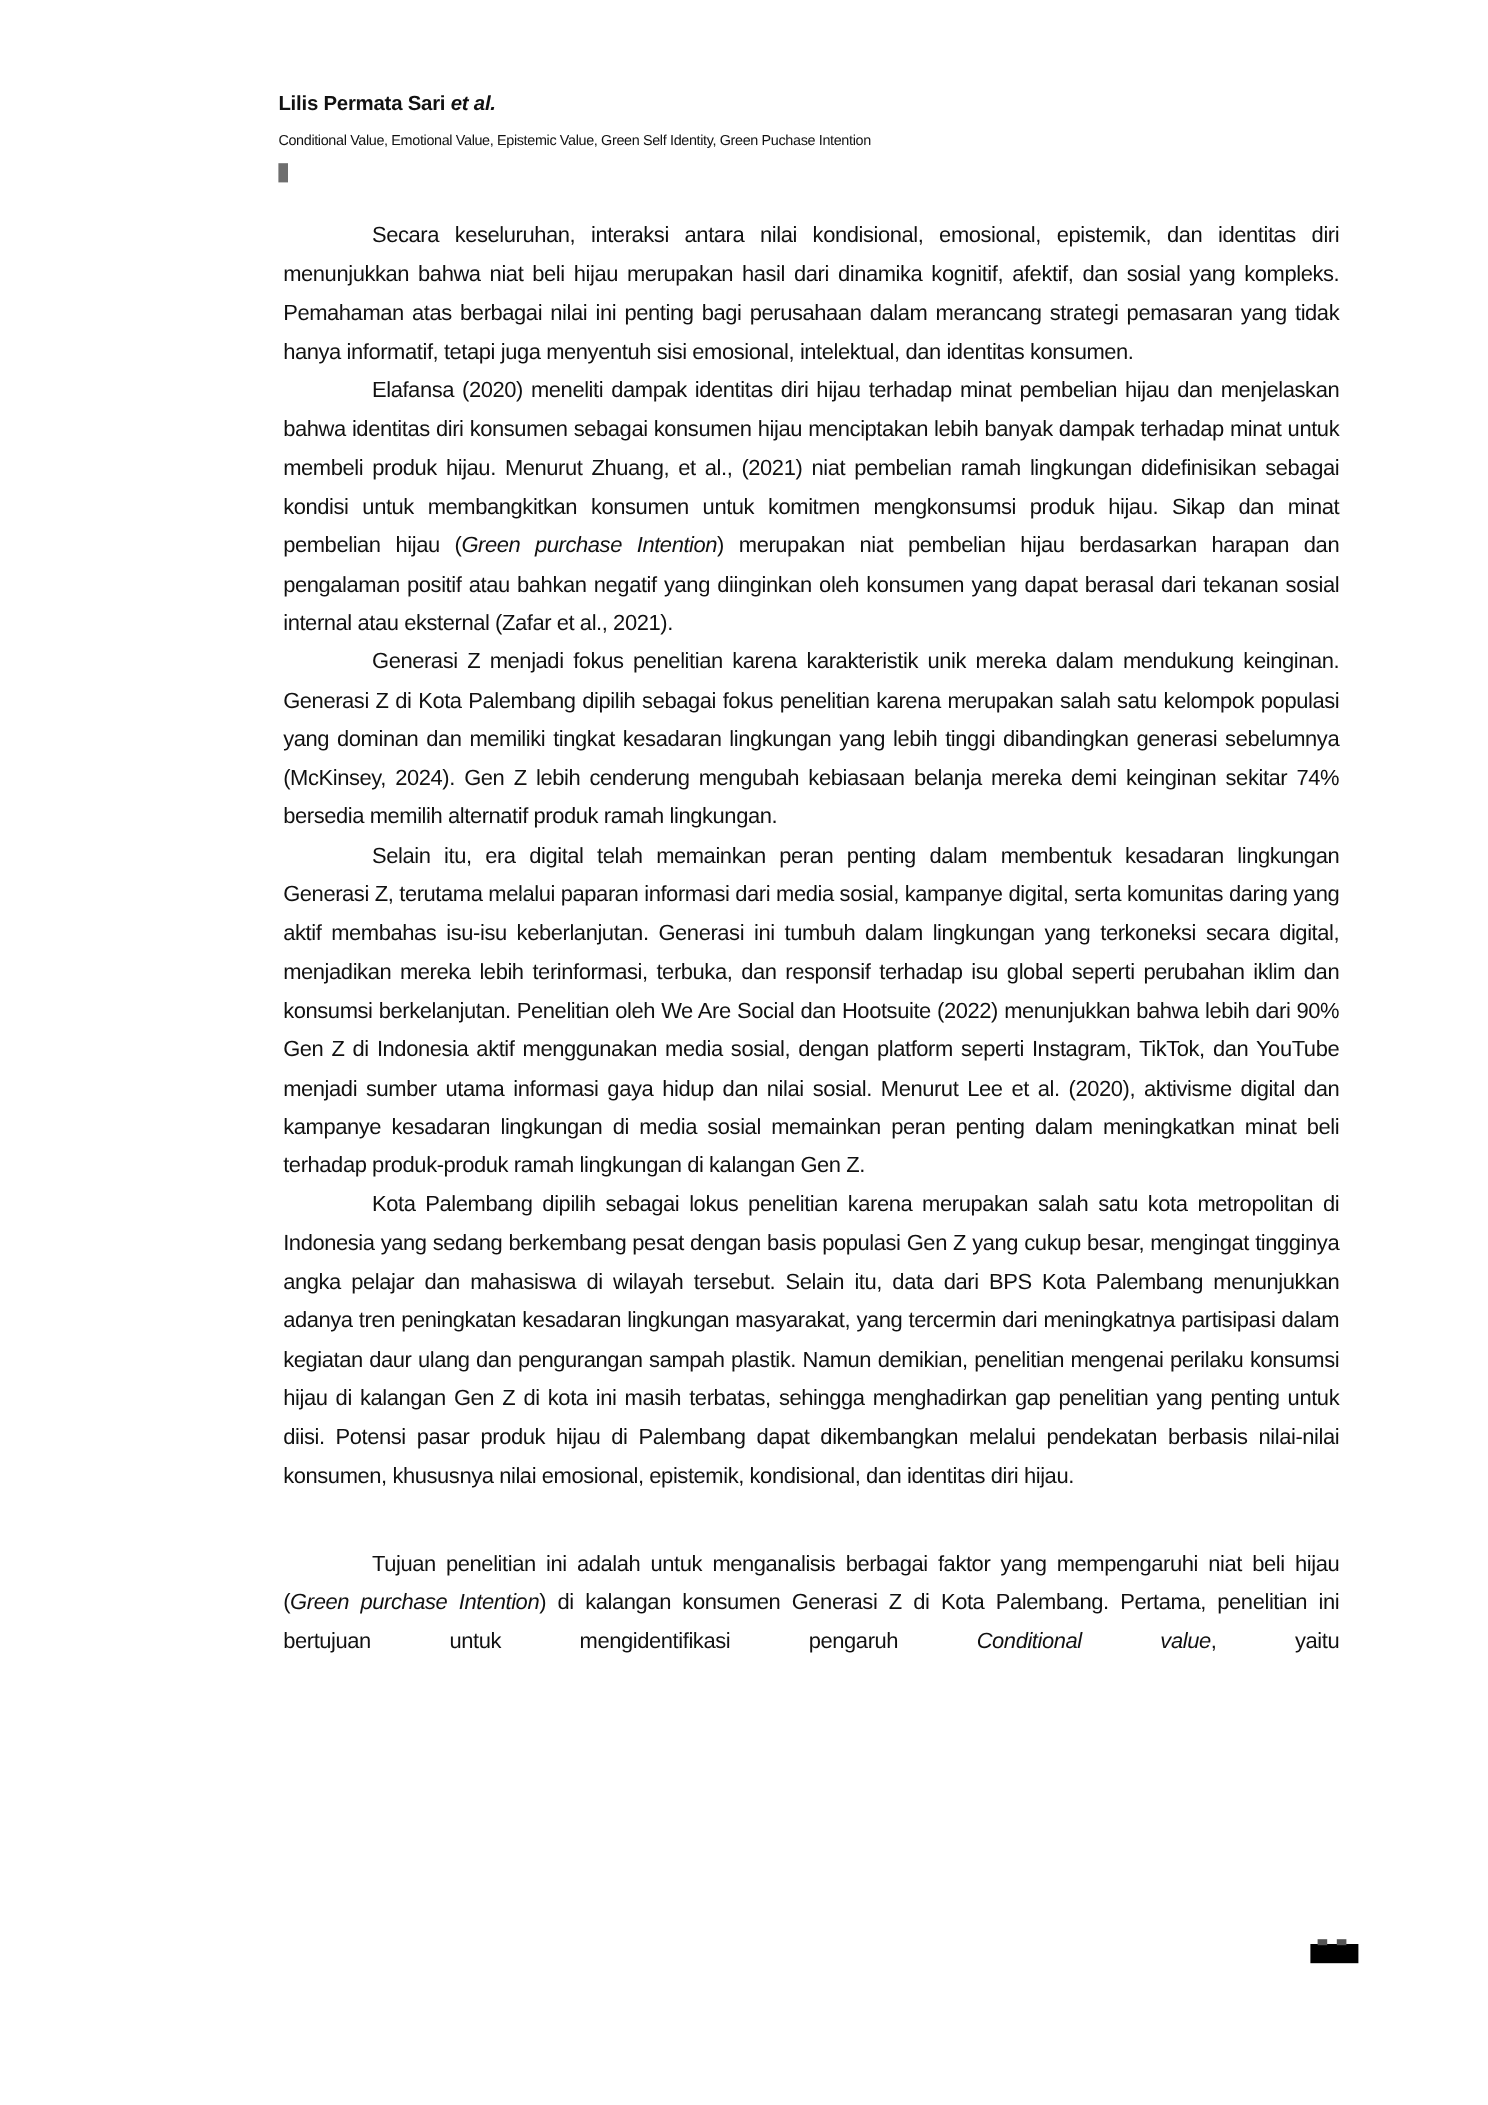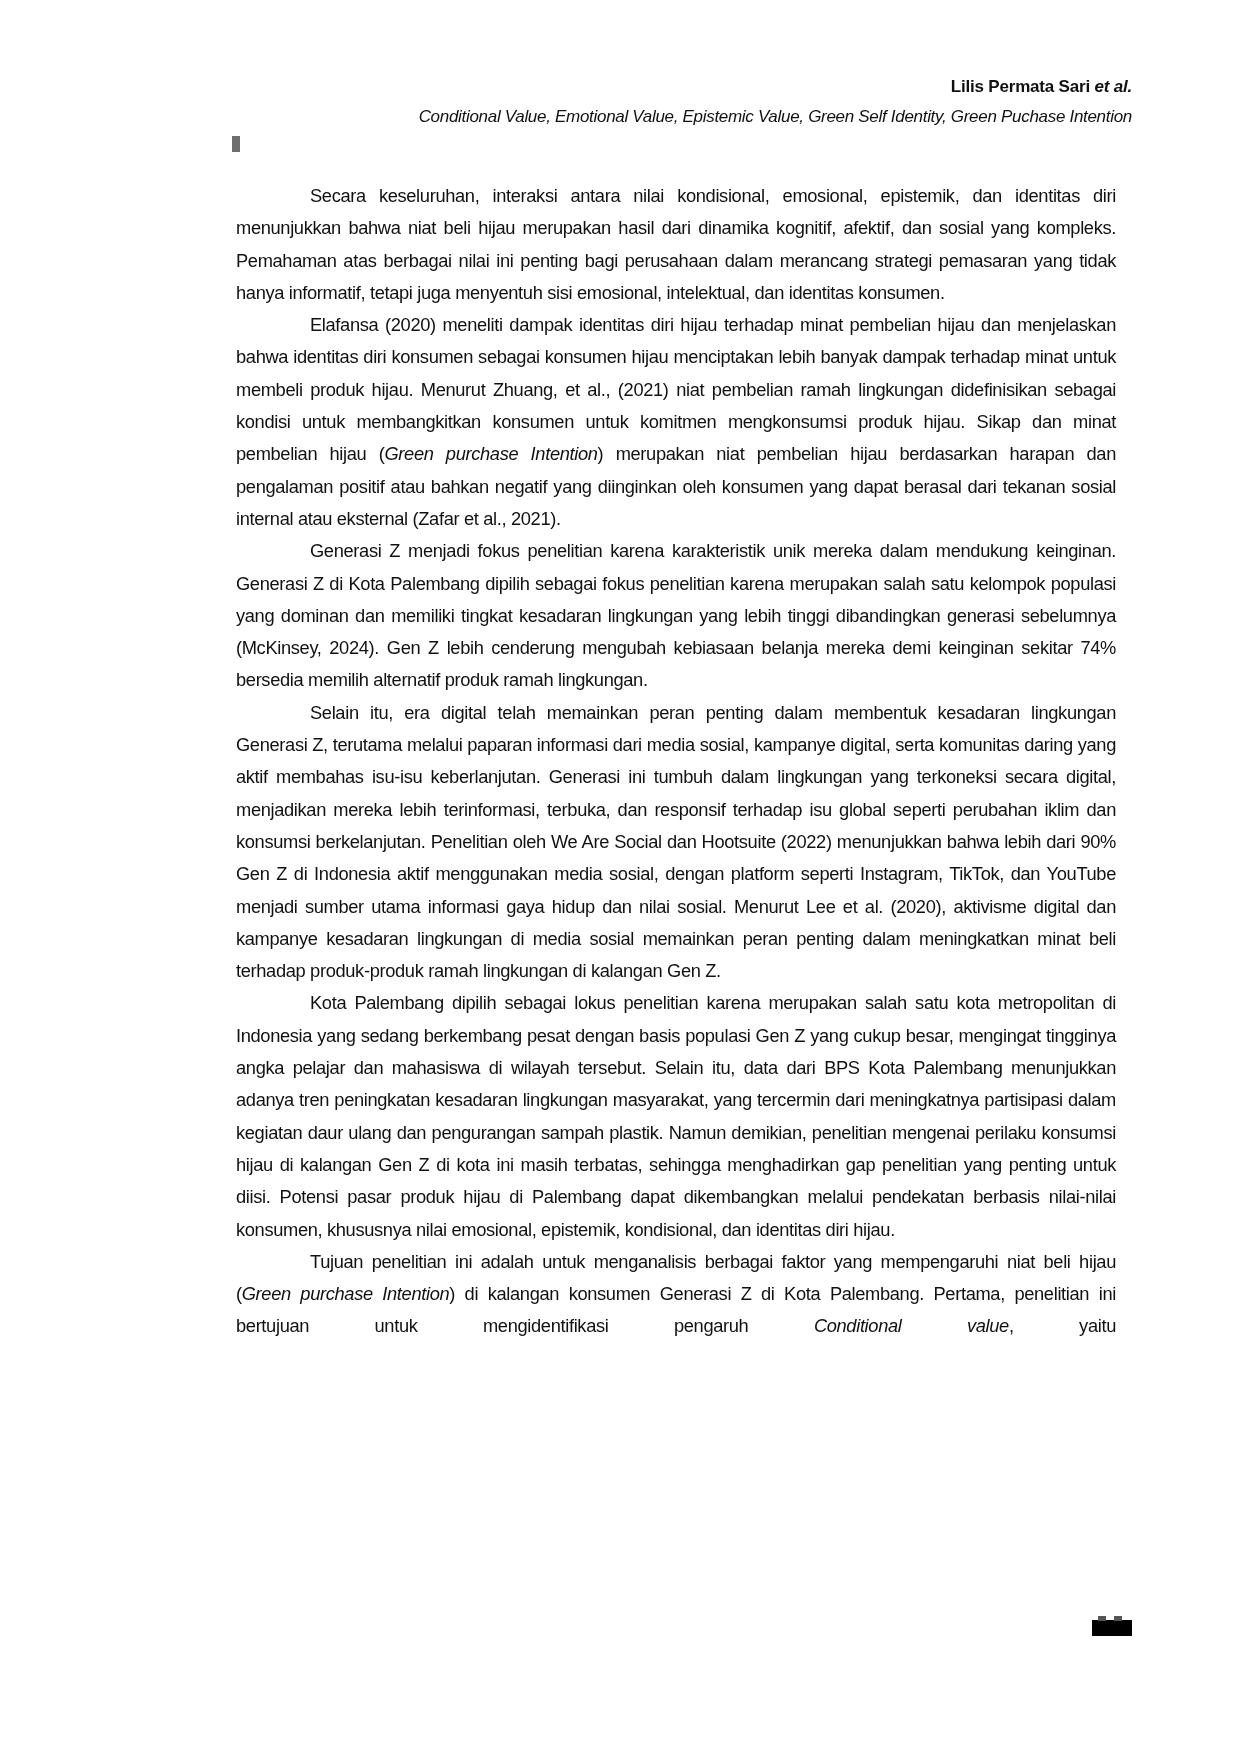--- a/index.html
+++ b/index.html
@@ -1,27 +1,27 @@
 <!DOCTYPE html>
 <html><head>
 <meta charset="utf-8">
 <style>
   html, body { margin: 0; padding: 0; background: #ffffff; }
   body { width: 1240px; height: 1754px; position: relative; overflow: hidden;
          font-family: "Liberation Sans", "DejaVu Sans", sans-serif; color: #111; }
-  .header { position: absolute; left: 232px; top: 76px; width: 900px; text-align: right; }
+  .header { position: absolute; left: 232px; top: 76px; width: 900px; }
   .header .author { font-size: 17px; font-weight: bold; line-height: 22px; letter-spacing: -0.2px; }
   .header .author i { font-style: italic; }
-  .header .keywords { font-size: 17px; font-style: italic; line-height: 22px; margin-top: 8px; letter-spacing: -0.3px; }
+  .header .keywords { font-size: 12px; line-height: 22px; margin-top: 8px; letter-spacing: -0.3px; }
   .marker { position: absolute; left: 232px; top: 136px; width: 8px; height: 16px; background: #6e6e6e; }
   .body-text { position: absolute; left: 236px; top: 180px; width: 880px; font-size: 18.3px;
                line-height: 32.3px; text-align: justify; letter-spacing: -0.35px; }
   .body-text p { margin: 0; }
   .body-text p.indent { text-indent: 74px; }
-  .body-text .lastline { text-align-last: justify; }
+  .body-text .lastline { text-align-last: justify; margin-top: 41px; }
   .page-num { position: absolute; left: 1092px; top: 1620px; width: 40px; height: 16px; background: #000; }
   .page-num::before { content: ""; position: absolute; left: 6px; top: -4px; width: 8px; height: 5px; background: #555; }
   .page-num::after { content: ""; position: absolute; left: 22px; top: -4px; width: 8px; height: 5px; background: #555; }
 </style>
 </head>
 <body>
 
 <div class="header">
   <div class="author"><span>Lilis Permata Sari</span> <i>et al.</i></div>
   <div class="keywords">Conditional Value, Emotional Value, Epistemic Value, Green Self Identity, Green Puchase Intention</div>

